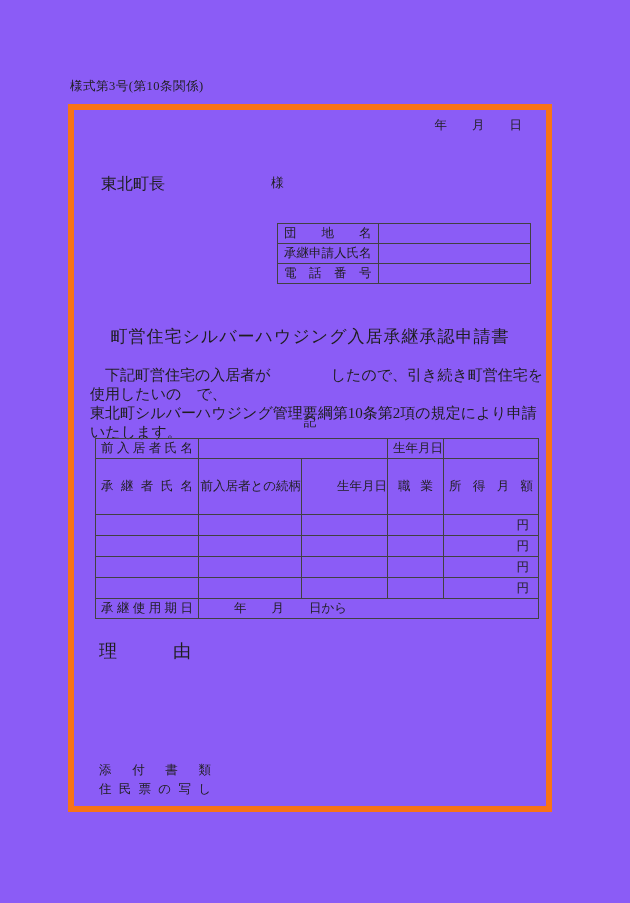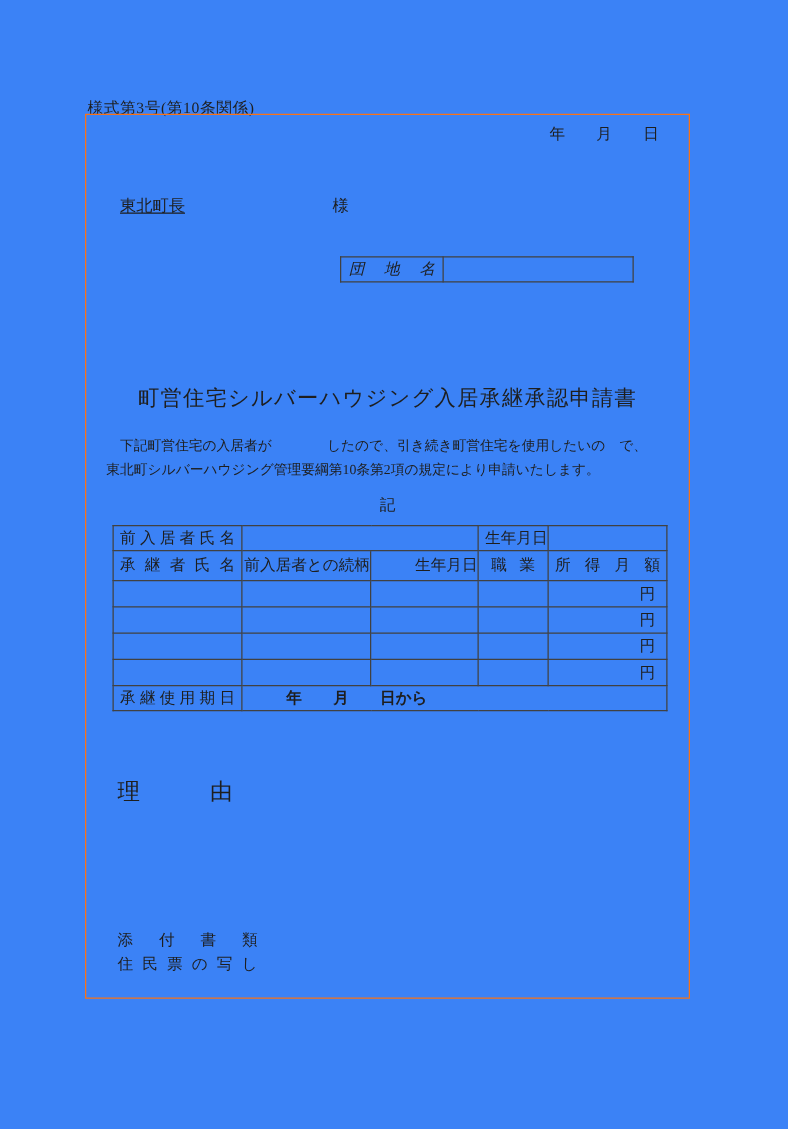--- a/index.html
+++ b/index.html
@@ -6,51 +6,50 @@
     margin: 0;
     padding: 0;
     background: #fdfdfd;
     font-family: "Liberation Serif", "DejaVu Serif", serif;
     color: #1e1e1e;
   }
   .page {
     position: relative;
     width: 630px;
     height: 903px;
-    background: #3b82f6;
+    background: #8b5cf6;
     overflow: hidden;
   }
   .form-number {
     position: absolute;
     left: 70px;
     top: 78px;
     font-size: 12.5px;
     letter-spacing: 0.5px;
   }
   .outer-box {
     position: absolute;
     left: 68px;
-    top: 91px;
+    top: 104px;
     width: 484px;
     height: 708px;
-    border: 1px solid #f97316;
+    border: 6px solid #f97316;
     box-sizing: border-box;
   }
   .date-line {
     position: absolute;
     top: 7px;
     right: 24px;
     font-size: 12.5px;
   }
   .recipient {
     position: absolute;
     left: 27px;
     top: 64px;
-    font-size: 13px;
-    text-decoration: underline;
+    font-size: 16px;
   }
   .honorific {
     position: absolute;
     left: 197px;
     top: 64px;
     font-size: 13px;
   }
   table { border-collapse: collapse; table-layout: fixed; }
   td {
     border: 1px solid #414141;
@@ -64,39 +63,39 @@
     text-align-last: justify;
     padding: 0 6px;
   }
   .center { text-align: right; }
 
   .applicant-table {
     position: absolute;
     left: 203px;
     top: 113px;
   }
-  .applicant-table td { height: 19px; font-style: italic; }
+  .applicant-table td { height: 19px; }
   .applicant-table .col-label { width: 82px; }
   .applicant-table .col-value { width: 152px; }
 
   .doc-title {
     position: absolute;
     top: 215px;
     left: 0;
     width: 100%;
     text-align: center;
     font-size: 17px;
     letter-spacing: 1px;
   }
   .body-text {
     position: absolute;
     top: 256px;
     left: 16px;
     width: 462px;
-    font-size: 11px;
+    font-size: 15px;
     line-height: 19px;
   }
   .record-marker {
     position: absolute;
     top: 304px;
     left: 0;
     width: 100%;
     text-align: center;
     font-size: 12.5px;
   }
@@ -105,21 +104,21 @@
     position: absolute;
     left: 21px;
     top: 328px;
   }
   .main-table .row-a td { height: 19px; margin-left: 16px; }
   .main-table .row-b td { height: 23px; }
   .main-table .row-data td { height: 20px; }
   .main-table .row-g td { height: 19px; }
   .main-table .jlabel { padding: 0 5px; }
   .yen-cell { text-align: right; padding-right: 9px; }
-  .date-from-cell { padding-left: 35px; font-weight: bold; }
+  .date-from-cell { padding-left: 35px; }
 
   .reason-label {
     position: absolute;
     left: 25px;
     top: 481px;
     width: 92px;
     font-size: 18px;
     text-align: justify;
     text-align-last: justify;
     margin-top: 48px;
@@ -153,20 +152,28 @@
     <span class="honorific">様</span>
 
     <table class="applicant-table">
       <colgroup>
           <col class="col-label">
           <col class="col-value">
         </colgroup>
       <tbody>
         <tr>
           <td class="jlabel">団地名</td>
+          <td></td>
+        </tr>
+        <tr>
+          <td class="jlabel">承継申請人氏名</td>
+          <td></td>
+        </tr>
+        <tr>
+          <td class="jlabel">電話番号</td>
           <td></td>
         </tr>
       </tbody>
     </table>
 
     <div class="doc-title">町営住宅シルバーハウジング入居承継承認申請書</div>
 
     <div class="body-text">
       <div>　下記町営住宅の入居者が　　　　したので、引き続き町営住宅を使用したいの　で、</div>
       <div>東北町シルバーハウジング管理要綱第10条第2項の規定により申請いたします。</div>
@@ -186,21 +193,21 @@
         <tr class="row-a">
           <td class="jlabel">前入居者氏名</td>
           <td colspan="2"></td>
           <td class="center">生年月日</td>
           <td></td>
         </tr>
         <tr class="row-b">
           <td class="jlabel">承継者氏名</td>
           <td class="center">前入居者との続柄</td>
           <td class="center">生年月日</td>
-          <td class="jlabel" style="padding:0 10px;margin-left:10px;">職業</td>
+          <td class="jlabel" style="padding:16px 10px;margin-left:10px;">職業</td>
           <td class="jlabel">所得月額</td>
         </tr>
         <tr class="row-data">
           <td></td>
           <td></td>
           <td></td>
           <td></td>
           <td class="yen-cell">円</td>
         </tr>
         <tr class="row-data">

